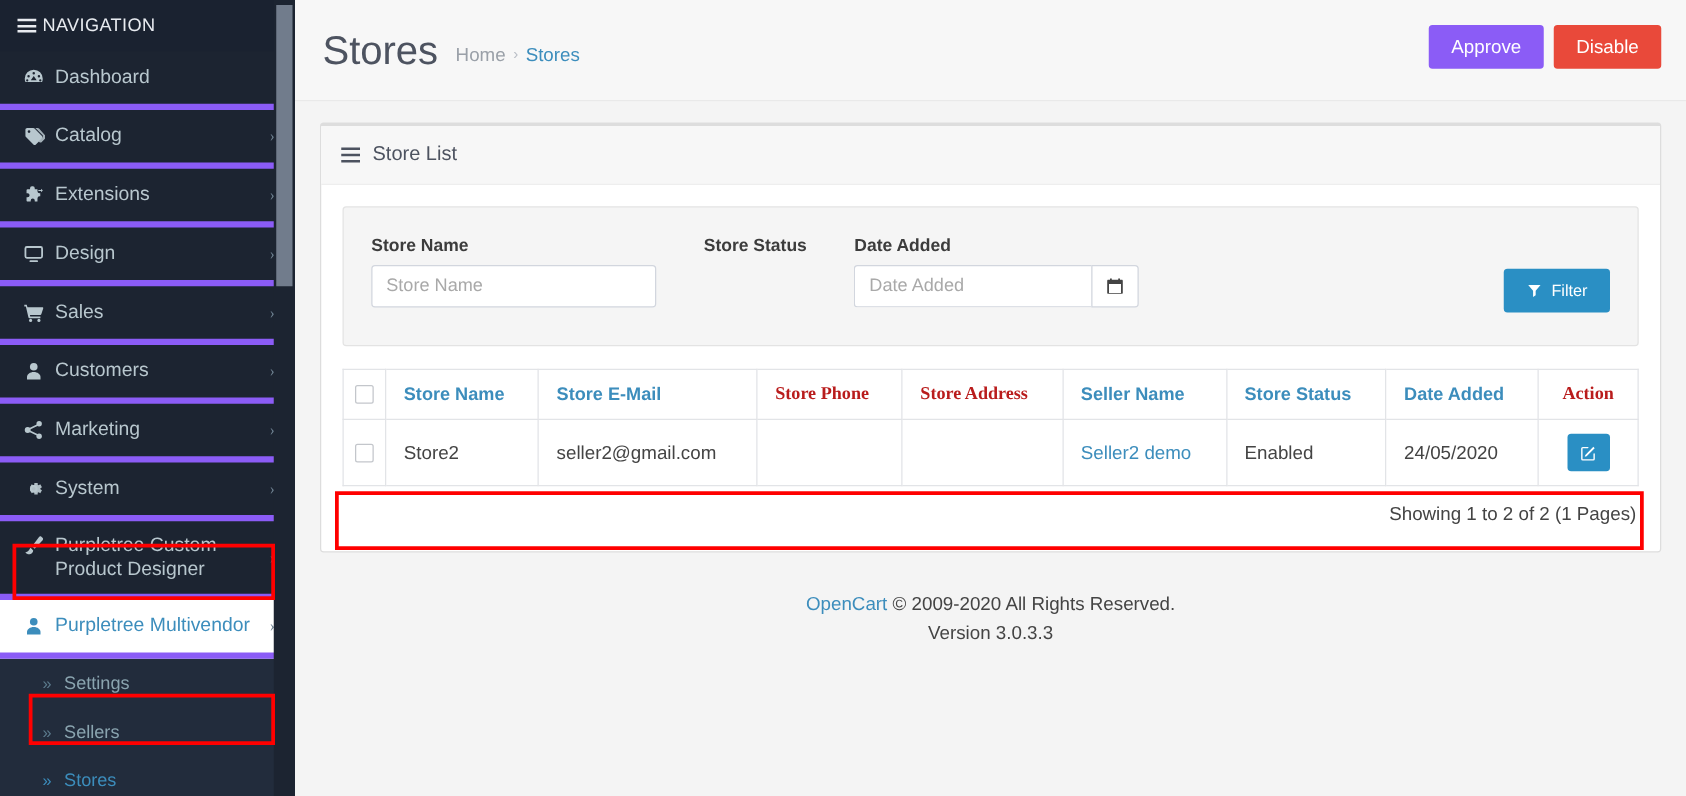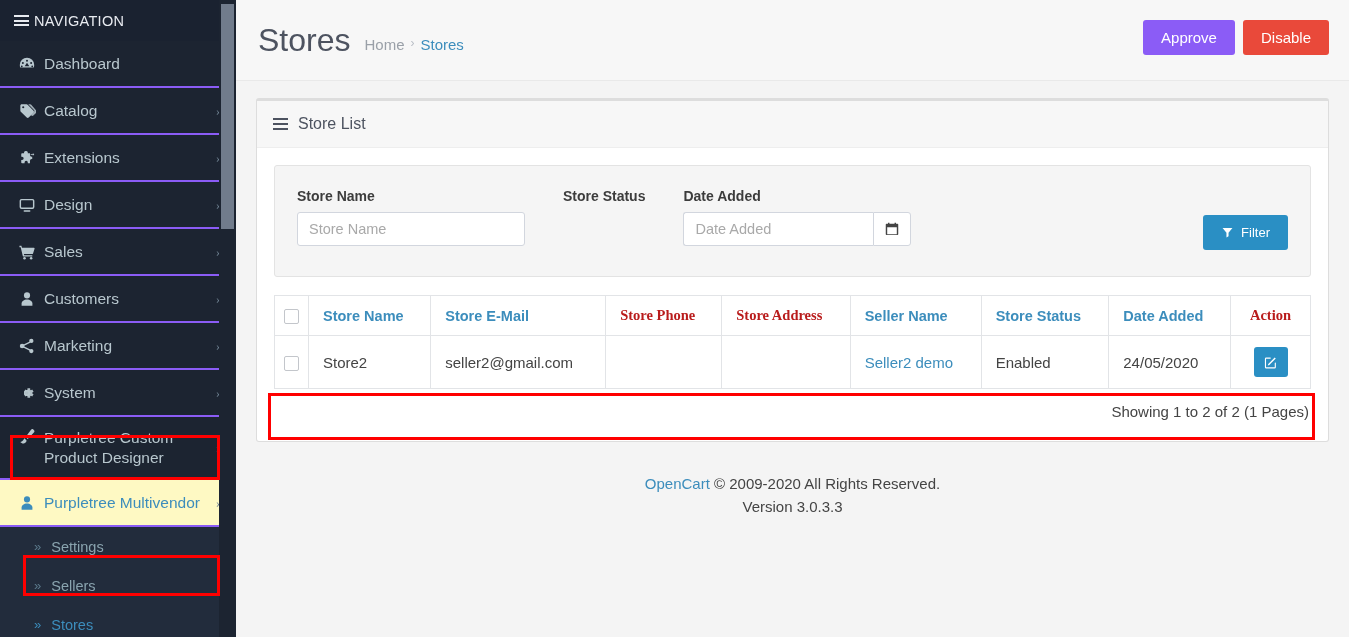--- a/index.html
+++ b/index.html
@@ -42,37 +42,37 @@
   .hamburger i:nth-child(3) { top: 9px; }
 
   .nav-list { list-style: none; margin: 0; padding: 0; }
   .nav-item {
     position: relative;
     display: flex; align-items: center;
     min-height: 47px;
     padding: 0 16px 0 18px;
     color: #b8c7ce;
     font-size: 15.5px;
-    border-bottom: 2px solid #8b5cf6;
+    border-bottom: 5px solid #8b5cf6;
     cursor: pointer;
   }
   .nav-item .nav-ico {
     width: 26px; min-width: 26px;
     display: inline-flex; align-items: center; justify-content: flex-start;
     color: #b8c7ce;
   }
   .nav-item .nav-ico svg { display: block; }
   .nav-label { flex: 1; line-height: 1.25; }
   .caret {
     color: #6f8292; font-size: 13px; margin-left: 6px;
     font-family: "Liberation Serif", serif;
   }
   .nav-item.two-line { min-height: 63px; padding-top: 6px; padding-bottom: 6px; }
   .nav-item.two-line .nav-ico { align-self: flex-start; margin-top: 4px; }
-  .nav-item.active { color: #3c8dbc; background: #fef9c3; }
+  .nav-item.active { color: #3c8dbc; background: #ffffff; }
   .nav-item.active .nav-ico { color: #3c8dbc; }
 
   .sub-list { list-style: none; margin: 0; padding: 0; background: #222c3c; }
   .sub-item {
     display: flex; align-items: center;
     height: 39px;
     padding-left: 34px;
     color: #8aa4af;
     font-size: 14.5px;
     cursor: pointer;

